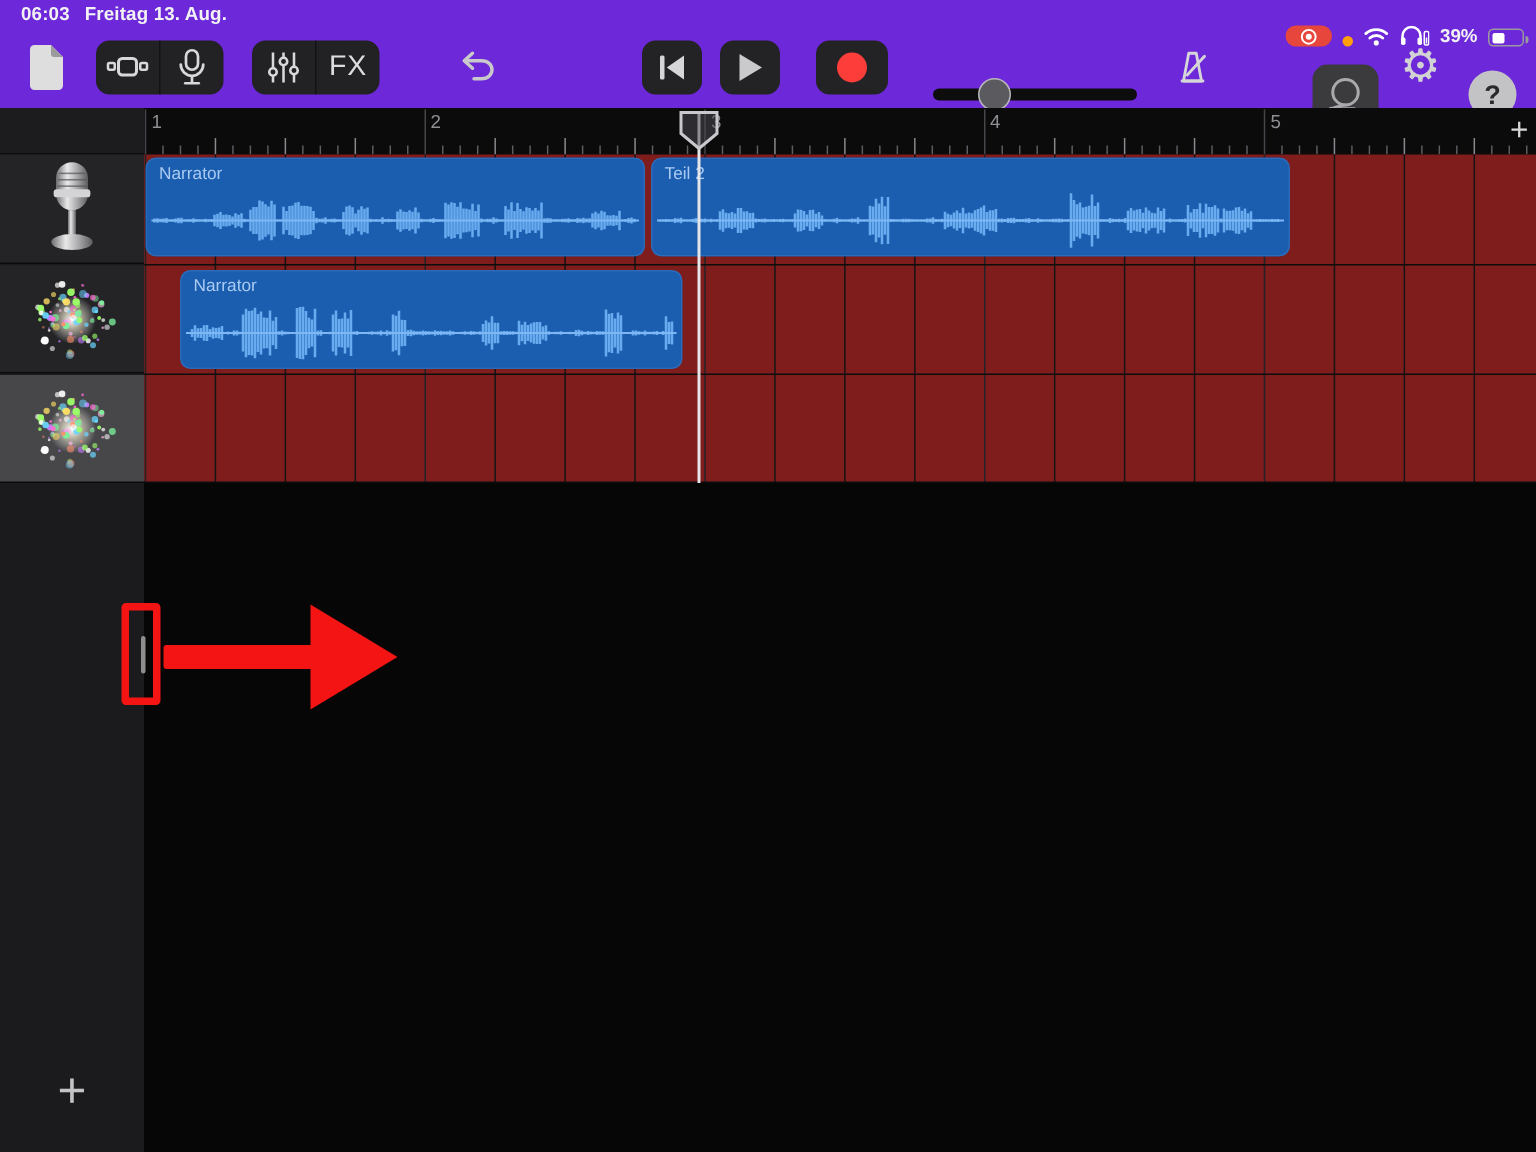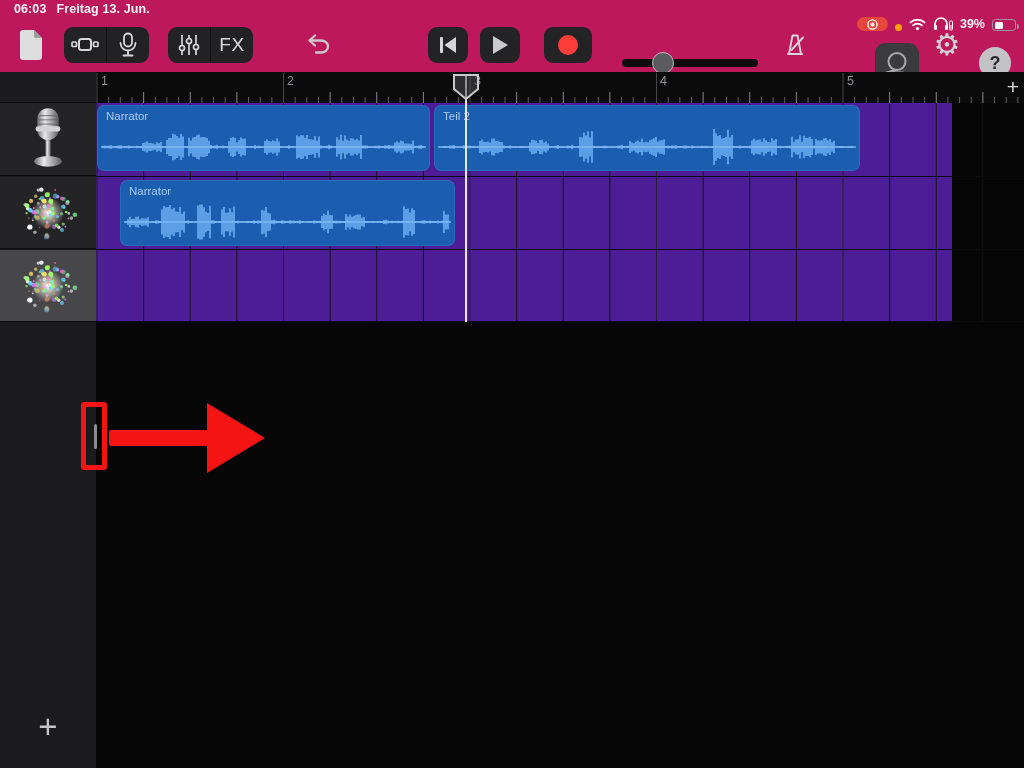--- a/index.html
+++ b/index.html
@@ -1,21 +1,21 @@
 <!DOCTYPE html>
 <html><head>
 <meta charset="utf-8">
 <style>
   * { margin:0; padding:0; box-sizing:border-box; }
   html,body { background:#000; }
   body { font-family:"Liberation Sans", sans-serif; -webkit-font-smoothing:antialiased; }
   .screen { position:relative; width:1024px; height:768px; overflow:hidden; background:#060607; }
 
   
-  .chrome { position:absolute; left:0; top:0; width:1024px; height:72px; background:#be185d; }
+  .chrome { position:absolute; left:0; top:0; width:1024px; height:72px; background:#6d28d9; }
   .statusbar { position:absolute; left:0; top:0; width:1024px; height:18px; }
   .sb-left { position:absolute; left:14px; top:2px; display:flex; gap:10px; color:#f2f2f4; font-size:12.5px; font-weight:700; letter-spacing:.1px; }
   .sb-right { position:absolute; right:8px; top:17px; display:flex; align-items:flex-end; gap:7px; }
   .rec-pill { width:31px; height:14px; border-radius:8px; background:#e7463d; display:flex; align-items:center; justify-content:center; }
   .mic-dot { width:7px; height:7px; border-radius:50%; background:#ff9f0a; }
   .sb-pct { color:#f2f2f4; font-size:12.5px; font-weight:700; }
   .batt { position:relative; width:24px; height:12px; border:1px solid #9a9a9e; border-radius:3.5px; }
   .batt .fill { position:absolute; left:1.5px; top:1.5px; bottom:1.5px; width:40%; background:#fff; border-radius:1.5px; }
   .batt .nub { position:absolute; right:-3.5px; top:3.5px; width:2px; height:5px; background:#9a9a9e; border-radius:0 2px 2px 0; }
 
@@ -39,21 +39,21 @@
   .bar-num { position:absolute; top:2px; color:#8e8e93; font-size:12.5px; }
   .ruler-add { position:absolute; right:5px; top:3px; color:#d7d7d9; font-size:21px; font-weight:300; }
 
   
   .sidebar { position:absolute; left:0; top:103px; width:96px; height:665px; background:#1b1b1d; }
   .track-hdr { position:absolute; left:0; width:96px; height:72px; background:#242427; border-bottom:1px solid #0b0b0c; display:flex; align-items:center; justify-content:center; }
   .track-hdr.selected { background:#47474a; }
   .t1 { top:0; height:73px; } .t2 { top:74px; } .t3 { top:147px; }
   .add-track { position:absolute; left:30px; top:606px; width:36px; height:36px; color:#c4c4c7; font-size:33px; font-weight:300; display:flex; align-items:center; justify-content:center; }
 
-  .trackarea { position:absolute; left:96px; top:103px; width:856px; height:219px; background:#4c1d95; }
+  .trackarea { position:absolute; left:96px; top:103px; width:928px; height:219px; background:#7f1d1d; }
   .region { position:absolute; height:66px; background:#1b5dae; border-radius:7px; box-shadow: inset 0 0 0 1px rgba(120,170,235,.18); overflow:hidden; }
   .region .rlabel { position:absolute; left:9px; top:5px; font-size:11.5px; color:#a9cbf3; }
   .r1 { left:1px;  top:2px;  width:333px; }
   .r2 { left:338px; top:2px; width:426px; }
   .r3 { left:24px; top:77px; width:335px; }
 
   .playhead-line { position:absolute; left:465px; top:74px; width:2px; height:248px; background:#e6e6e8; }
   .ph-marker { position:absolute; left:452px; top:73px; }
 
   
@@ -66,21 +66,21 @@
 </style>
 </head>
 <body>
 
 <div class="screen">
 
   <div class="chrome">
     <div class="statusbar">
       <div class="sb-left">
         <span>06:03</span>
-        <span>Freitag 13. Jun.</span>
+        <span>Freitag 13. Aug.</span>
       </div>
       <div class="sb-right">
         <span class="rec-pill">
           <svg width="13" height="13" viewBox="0 0 13 13">
             <circle cx="6.5" cy="6.5" r="4.6" fill="none" stroke="#fff" stroke-width="1.3"></circle>
             <circle cx="6.5" cy="6.5" r="2" fill="#fff"></circle>
           </svg>
         </span>
         <span class="mic-dot"></span>
         <svg width="17" height="13" viewBox="0 0 17 13">

